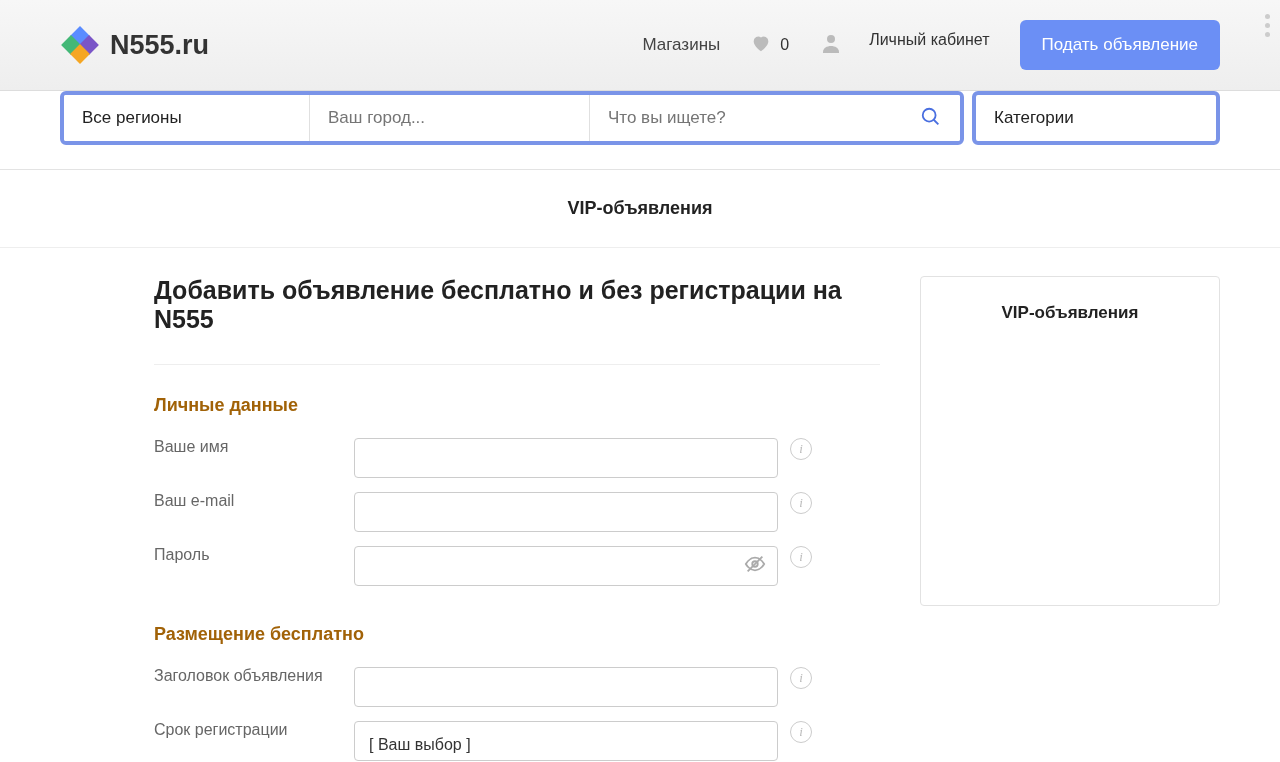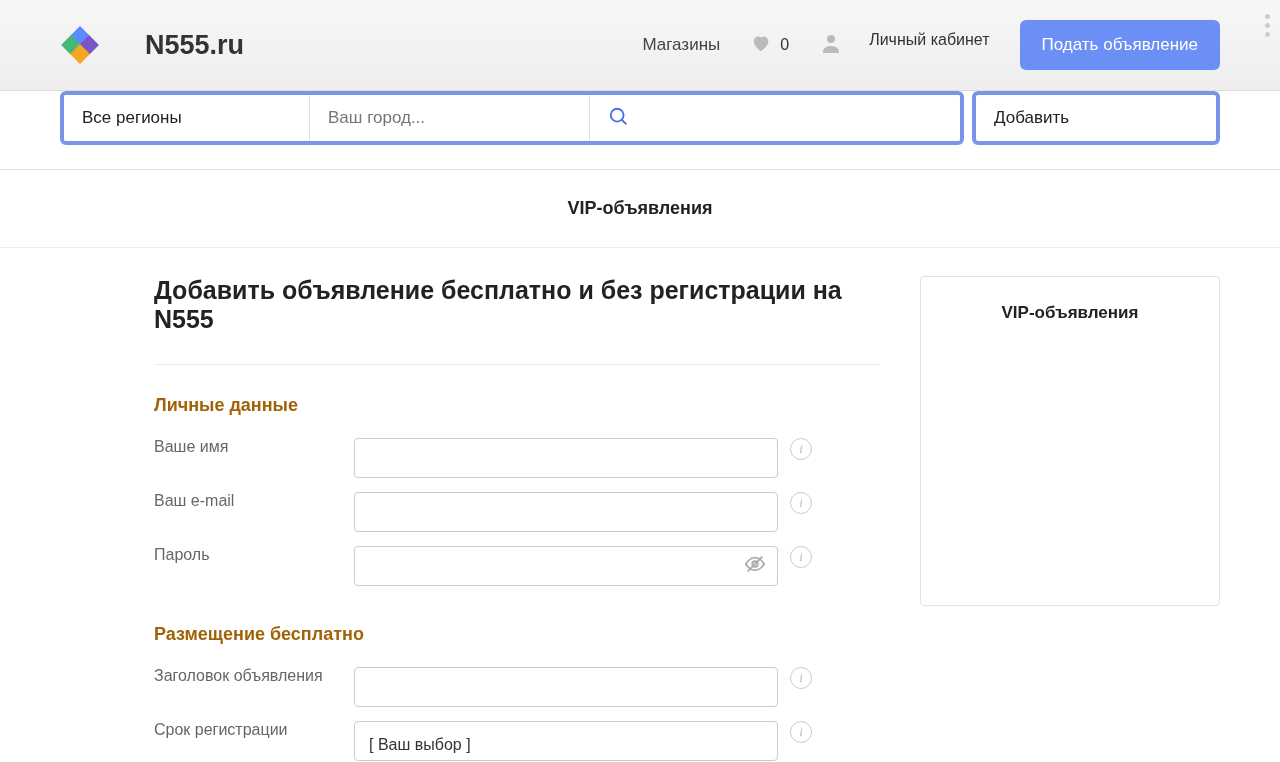--- a/index.html
+++ b/index.html
@@ -32,21 +32,20 @@
   transform: rotate(45deg);
 }
 .logo-icon .d1 { background:#5a8cff; top:4px; left:13px; }
 .logo-icon .d2 { background:#43b877; top:13px; left:4px; }
 .logo-icon .d3 { background:#7a55c7; top:13px; left:22px; }
 .logo-icon .d4 { background:#f5a623; top:22px; left:13px; }
 .logo-text {
   font-size: 27px;
   font-weight: 700;
   color: #333;
-  margin-left: 35px;
 }
 .top-nav {
   margin-left: auto;
   display: flex;
   align-items: center;
   gap: 30px;
 }
 .nav-link {
   font-size: 17px;
   color: #444;
@@ -294,31 +293,32 @@
     <button class="primary-btn">Подать объявление</button>
   </div>
 </div>
 
 <div class="searchbar-row">
   <div class="searchbar">
     <div class="search-group">
       <div class="regions-cell">Все регионы</div>
       <input class="city-cell" placeholder="Ваш город..." style="">
       <div class="query-cell">
+        <input class="query-input" placeholder="Что вы ищете?" style="">
         <button class="search-btn">
           <span>
             <svg viewBox="0 0 24 24">
                 <circle cx="10" cy="10" r="7"></circle>
                 <line x1="20" y1="20" x2="15" y2="15"></line>
               </svg>
           </span>
         </button>
       </div>
     </div>
-    <div class="categories-cell">Добавить</div>
+    <div class="categories-cell">Категории</div>
   </div>
 </div>
 
 <div class="vip-strip">VIP-объявления</div>
 
 <div class="main">
   <div class="left-col">
     <h1 class="page-title">Добавить объявление бесплатно и без регистрации на N555</h1>
 
     <div class="section-title">Личные данные</div>

